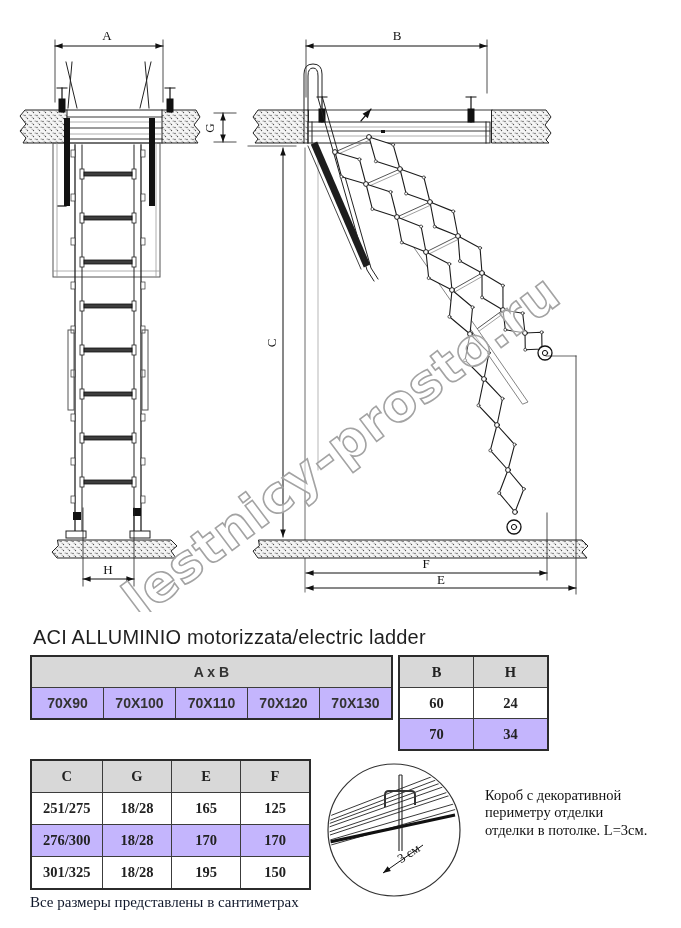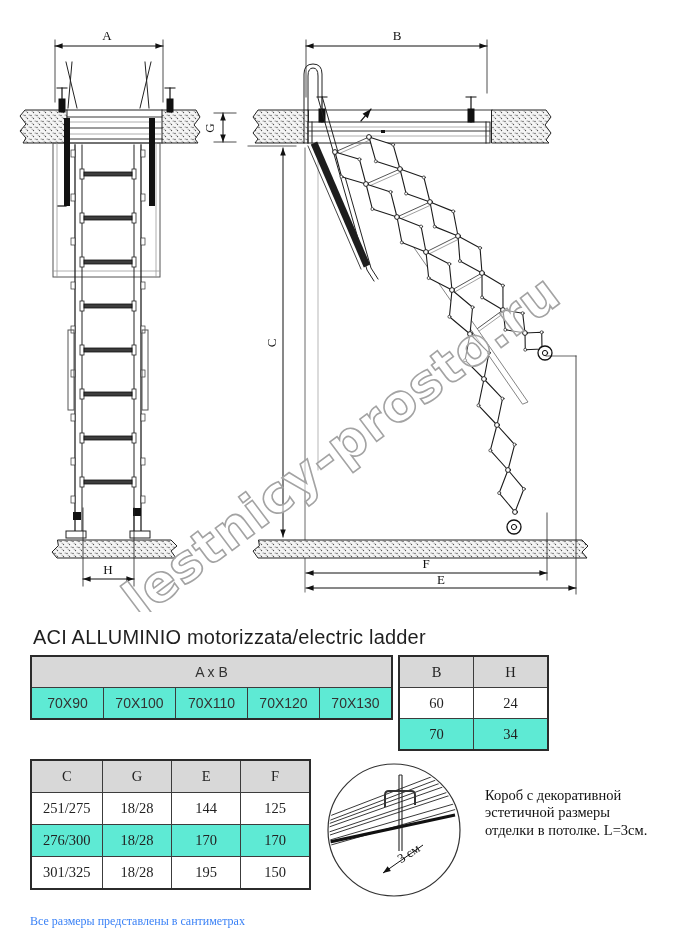--- a/index.html
+++ b/index.html
@@ -6,30 +6,30 @@
   .page{position:relative;width:681px;height:928px;background:#fff;overflow:hidden;
         font-family:"Liberation Sans",sans-serif;color:#1c1c1c;}
   svg text{user-select:none;}
   .dimlabel{font-family:"Liberation Serif",serif;font-size:13px;fill:#111;}
   .wm{font-family:"DejaVu Sans",sans-serif;font-weight:bold;font-size:51px;letter-spacing:1px;
       fill:rgba(255,255,255,0.52);stroke:#a3a3a3;stroke-width:1.6px;}
   h1.title{margin:10px 0 6px 33px;font-size:20px;font-weight:500;color:#1f1f1f;
            font-family:"Liberation Sans",sans-serif;letter-spacing:0.2px;}
   .trow{margin-left:30px;display:flex;align-items:flex-start;}
   table{border-collapse:collapse;border:2px solid #2b2b2b;}
-  td,th{border:1px solid #3c3c3c;text-align:center;vertical-align:middle;font-weight:normal;}
+  td,th{border:1px solid #3c3c3c;text-align:center;vertical-align:middle;font-weight:bold;}
   .t1 td,.t1 th{width:69px;height:28px;font-family:"Liberation Sans",sans-serif;font-size:14px;color:#333;}
   .t2{margin-left:5px;}
   .t2 td,.t2 th{width:71px;height:28px;font-family:"Liberation Serif",serif;font-size:14.5px;color:#222;}
   .t3 td,.t3 th{width:69px;height:29px;font-family:"Liberation Serif",serif;font-size:14.5px;color:#222;}
   .hdr{background:#d8d8d8;}
-  .alt{background:#5eead4;}
+  .alt{background:#c4b5fd;}
   .trow2{margin-left:30px;margin-top:8px;display:flex;align-items:flex-start;}
   .leftcol{width:300px;}
-  .note{margin-top:24px;font-family:"Liberation Serif",serif;font-size:12px;color:#3b82f6;}
+  .note{margin-top:4px;font-family:"Liberation Serif",serif;font-size:15px;color:#0f172a;}
   .rightcol{display:flex;align-items:flex-start;margin-left:12px;}
   .caption{margin-left:20px;margin-top:28px;width:196px;font-family:"Liberation Serif",serif;
            font-size:14.5px;line-height:1.2;color:#111;}
 </style>
 </head>
 <body>
 
 <div class="page">
 
 
@@ -366,21 +366,21 @@
       <tbody>
             <tr class="hdr">
         <th>C</th>
         <th>G</th>
         <th>E</th>
         <th>F</th>
       </tr>
       <tr>
         <td>251/275</td>
         <td>18/28</td>
-        <td>144</td>
+        <td>165</td>
         <td>125</td>
       </tr>
       <tr class="alt">
         <td>276/300</td>
         <td>18/28</td>
         <td>170</td>
         <td>170</td>
       </tr>
       <tr>
         <td>301/325</td>
@@ -414,19 +414,19 @@
         <line x1="76" y1="16" x2="76" y2="92" stroke-width="1.1"></line>
         <line x1="79" y1="16" x2="79" y2="92" stroke-width="1.1"></line>
         <line x1="76" y1="16" x2="79" y2="16"></line>
         <path d="M62,48 L62,36 Q62,32 66,32 L88,32 Q92,32 92,36 L92,46" stroke-width="2" stroke="#333"></path>
         <line x1="100" y1="86" x2="60" y2="114" stroke="#111" stroke-width="1" marker-end="url(#arw)"></line>
       </g>
       <text class="dimlabel" transform="translate(88,98) rotate(-33)" text-anchor="middle" font-size="11">3 см</text>
     </svg>
     <div class="caption">
       <div>Короб с декоративной</div>
-      <div>эстетичной размеры</div>
+      <div>периметру отделки</div>
       <div>отделки в потолке. L=3см.</div>
     </div>
   </div>
 </div>
 
 </div>
 
 </body></html>

